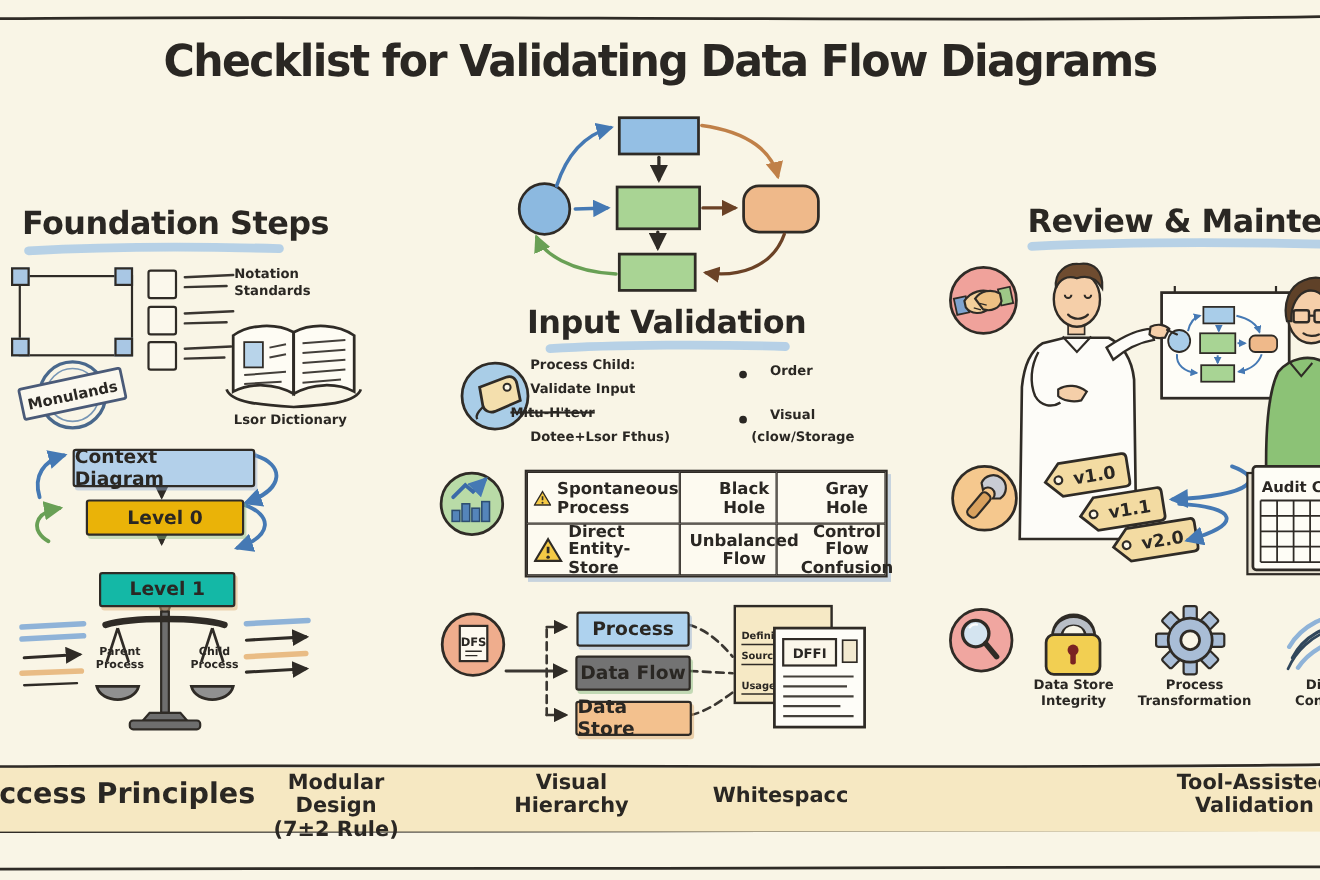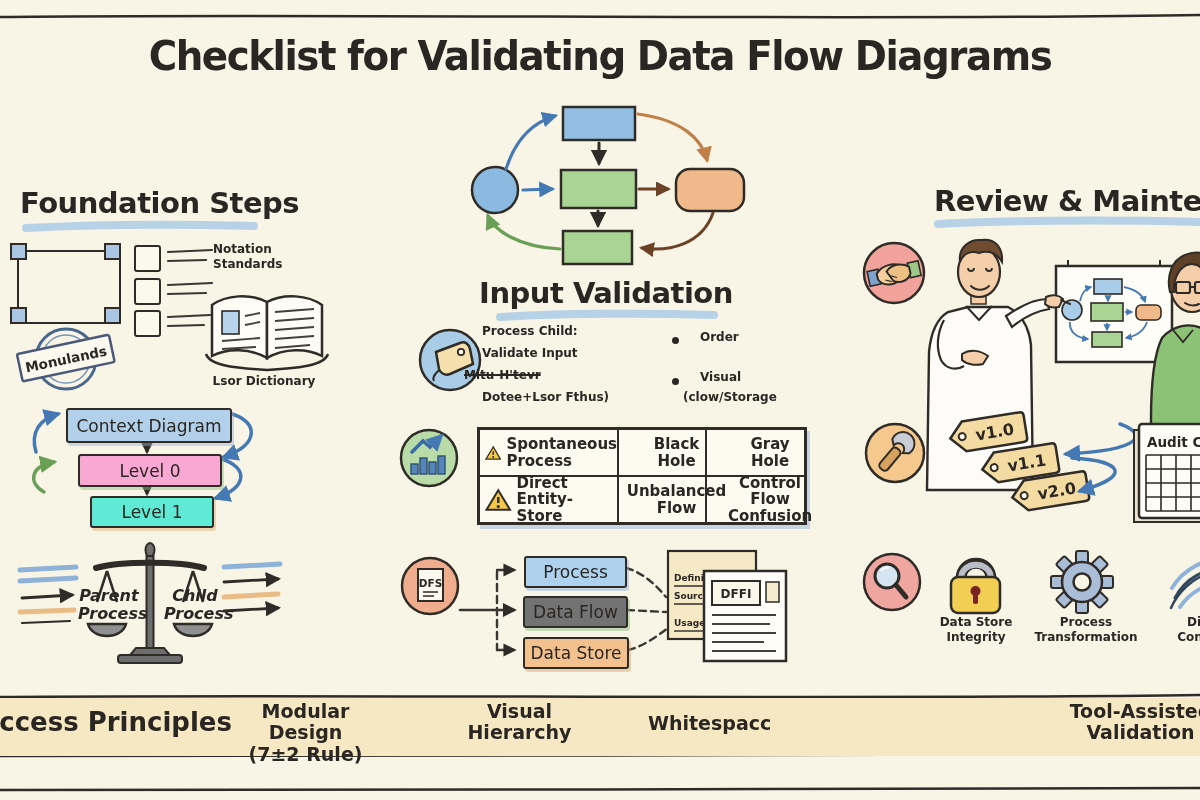--- a/index.html
+++ b/index.html
@@ -6,25 +6,25 @@
   .canvas{position:relative;width:1200px;height:800px;overflow:hidden;
     background:#f9f5e6;font-family:"DejaVu Sans",sans-serif;color:#2a2723;}
   .abs{position:absolute;z-index:2;}
   svg.art{position:absolute;left:0;top:0;z-index:1;pointer-events:none;}
   svg text{font-family:"DejaVu Sans",sans-serif;font-weight:bold;fill:#2a2723;}
   .title{width:1200px;top:33px;left:0;text-align:center;font-size:40px;font-weight:bold;letter-spacing:-1.5px;transform:scaleX(.97);}
   .h2{font-size:29px;font-weight:bold;letter-spacing:-.5px;white-space:nowrap;}
   .pre{white-space:pre-line;}
   .ctr{text-align:center;}
   .b17{font-size:12px;font-weight:bold;line-height:1.22;}
-  .b16{font-size:16px;font-weight:bold;line-height:1.15;font-style:italic;}
+  .b16{font-size:10px;font-weight:bold;line-height:1.15;}
   .b19{font-size:19px;font-weight:bold;line-height:1.12;}
   .strike{text-decoration:line-through;text-decoration-thickness:2px;}
   .fbox{border:2.5px solid #2f2b26;border-radius:3px;display:flex;align-items:center;
-    justify-content:center;font-weight:normal;font-size:17px;}
+    justify-content:center;font-weight:bold;font-size:17px;}
   .cb{width:23px;height:23px;border:2.5px solid #2f2b26;border-radius:3px;background:#fbf8ec;}
   .handle{width:13px;height:13px;border:2.5px solid #2f2b26;background:#a9c7e4;}
   .dot{width:7px;height:7px;border-radius:50%;background:#2a2723;}
   .tbl{left:477px;top:427px;width:326px;height:94px;background:#fdfaf0;border:2.5px solid #2f2b26;
     box-shadow:3px 4px 0 rgba(150,178,214,.5);display:grid;grid-template-columns:139px 88px 99px;grid-template-rows:47px 47px;}
   .tc{border:1px solid #2f2b26;display:flex;align-items:center;justify-content:center;
     font-weight:bold;font-size:15px;line-height:1.08;text-align:center;padding-left:29px;}
   .tc1{justify-content:flex-end;padding-left:5px;text-align:left;gap:5px;}
   .banner{left:0;top:698px;width:1200px;height:58px;background:#f6e8c2;z-index:1;}
 </style>
@@ -389,22 +389,22 @@
 
   <div class="abs cb" style="left:134px;top:245px"></div>
   <div class="abs cb" style="left:134px;top:278px"></div>
   <div class="abs cb" style="left:134px;top:310px"></div>
 
   <div class="abs pre b17" style="left:213px;top:242px">Notation
 Standards</div>
   <div class="abs b17 ctr" style="left:196px;top:374px;width:136px">Lsor Dictionary</div>
 
   <div class="abs fbox" style="left:66px;top:408px;width:162px;height:31px;background:#b3d0ea;box-shadow:2px 3px 0 rgba(150,178,214,.45)">Context Diagram</div>
-  <div class="abs fbox" style="left:78px;top:454px;width:140px;height:29px;background:#f9a8d4;box-shadow:2px 3px 0 rgba(140,190,130,.45)">Level 0</div>
-  <div class="abs fbox" style="left:90px;top:496px;width:120px;height:28px;background:#5eead4;box-shadow:2px 3px 0 rgba(220,170,110,.45)">Level 1</div>
+  <div class="abs fbox" style="left:78px;top:454px;width:140px;height:29px;background:#eab308;box-shadow:2px 3px 0 rgba(140,190,130,.45)">Level 0</div>
+  <div class="abs fbox" style="left:90px;top:520px;width:120px;height:28px;background:#14b8a6;box-shadow:2px 3px 0 rgba(220,170,110,.45)">Level 1</div>
 
   <div class="abs pre b16 ctr" style="left:78px;top:587px;width:62px">Parent
 Process</div>
   <div class="abs pre b16 ctr" style="left:164px;top:587px;width:62px">Child
 Process</div>
 
   <div class="abs h2 ctr" style="left:470px;top:276px;width:272px">Input Validation</div>
 
   <div class="abs b17" style="left:482px;top:324px">Process Child:</div>
   <div class="abs b17" style="left:482px;top:346px">Validate Input</div>

